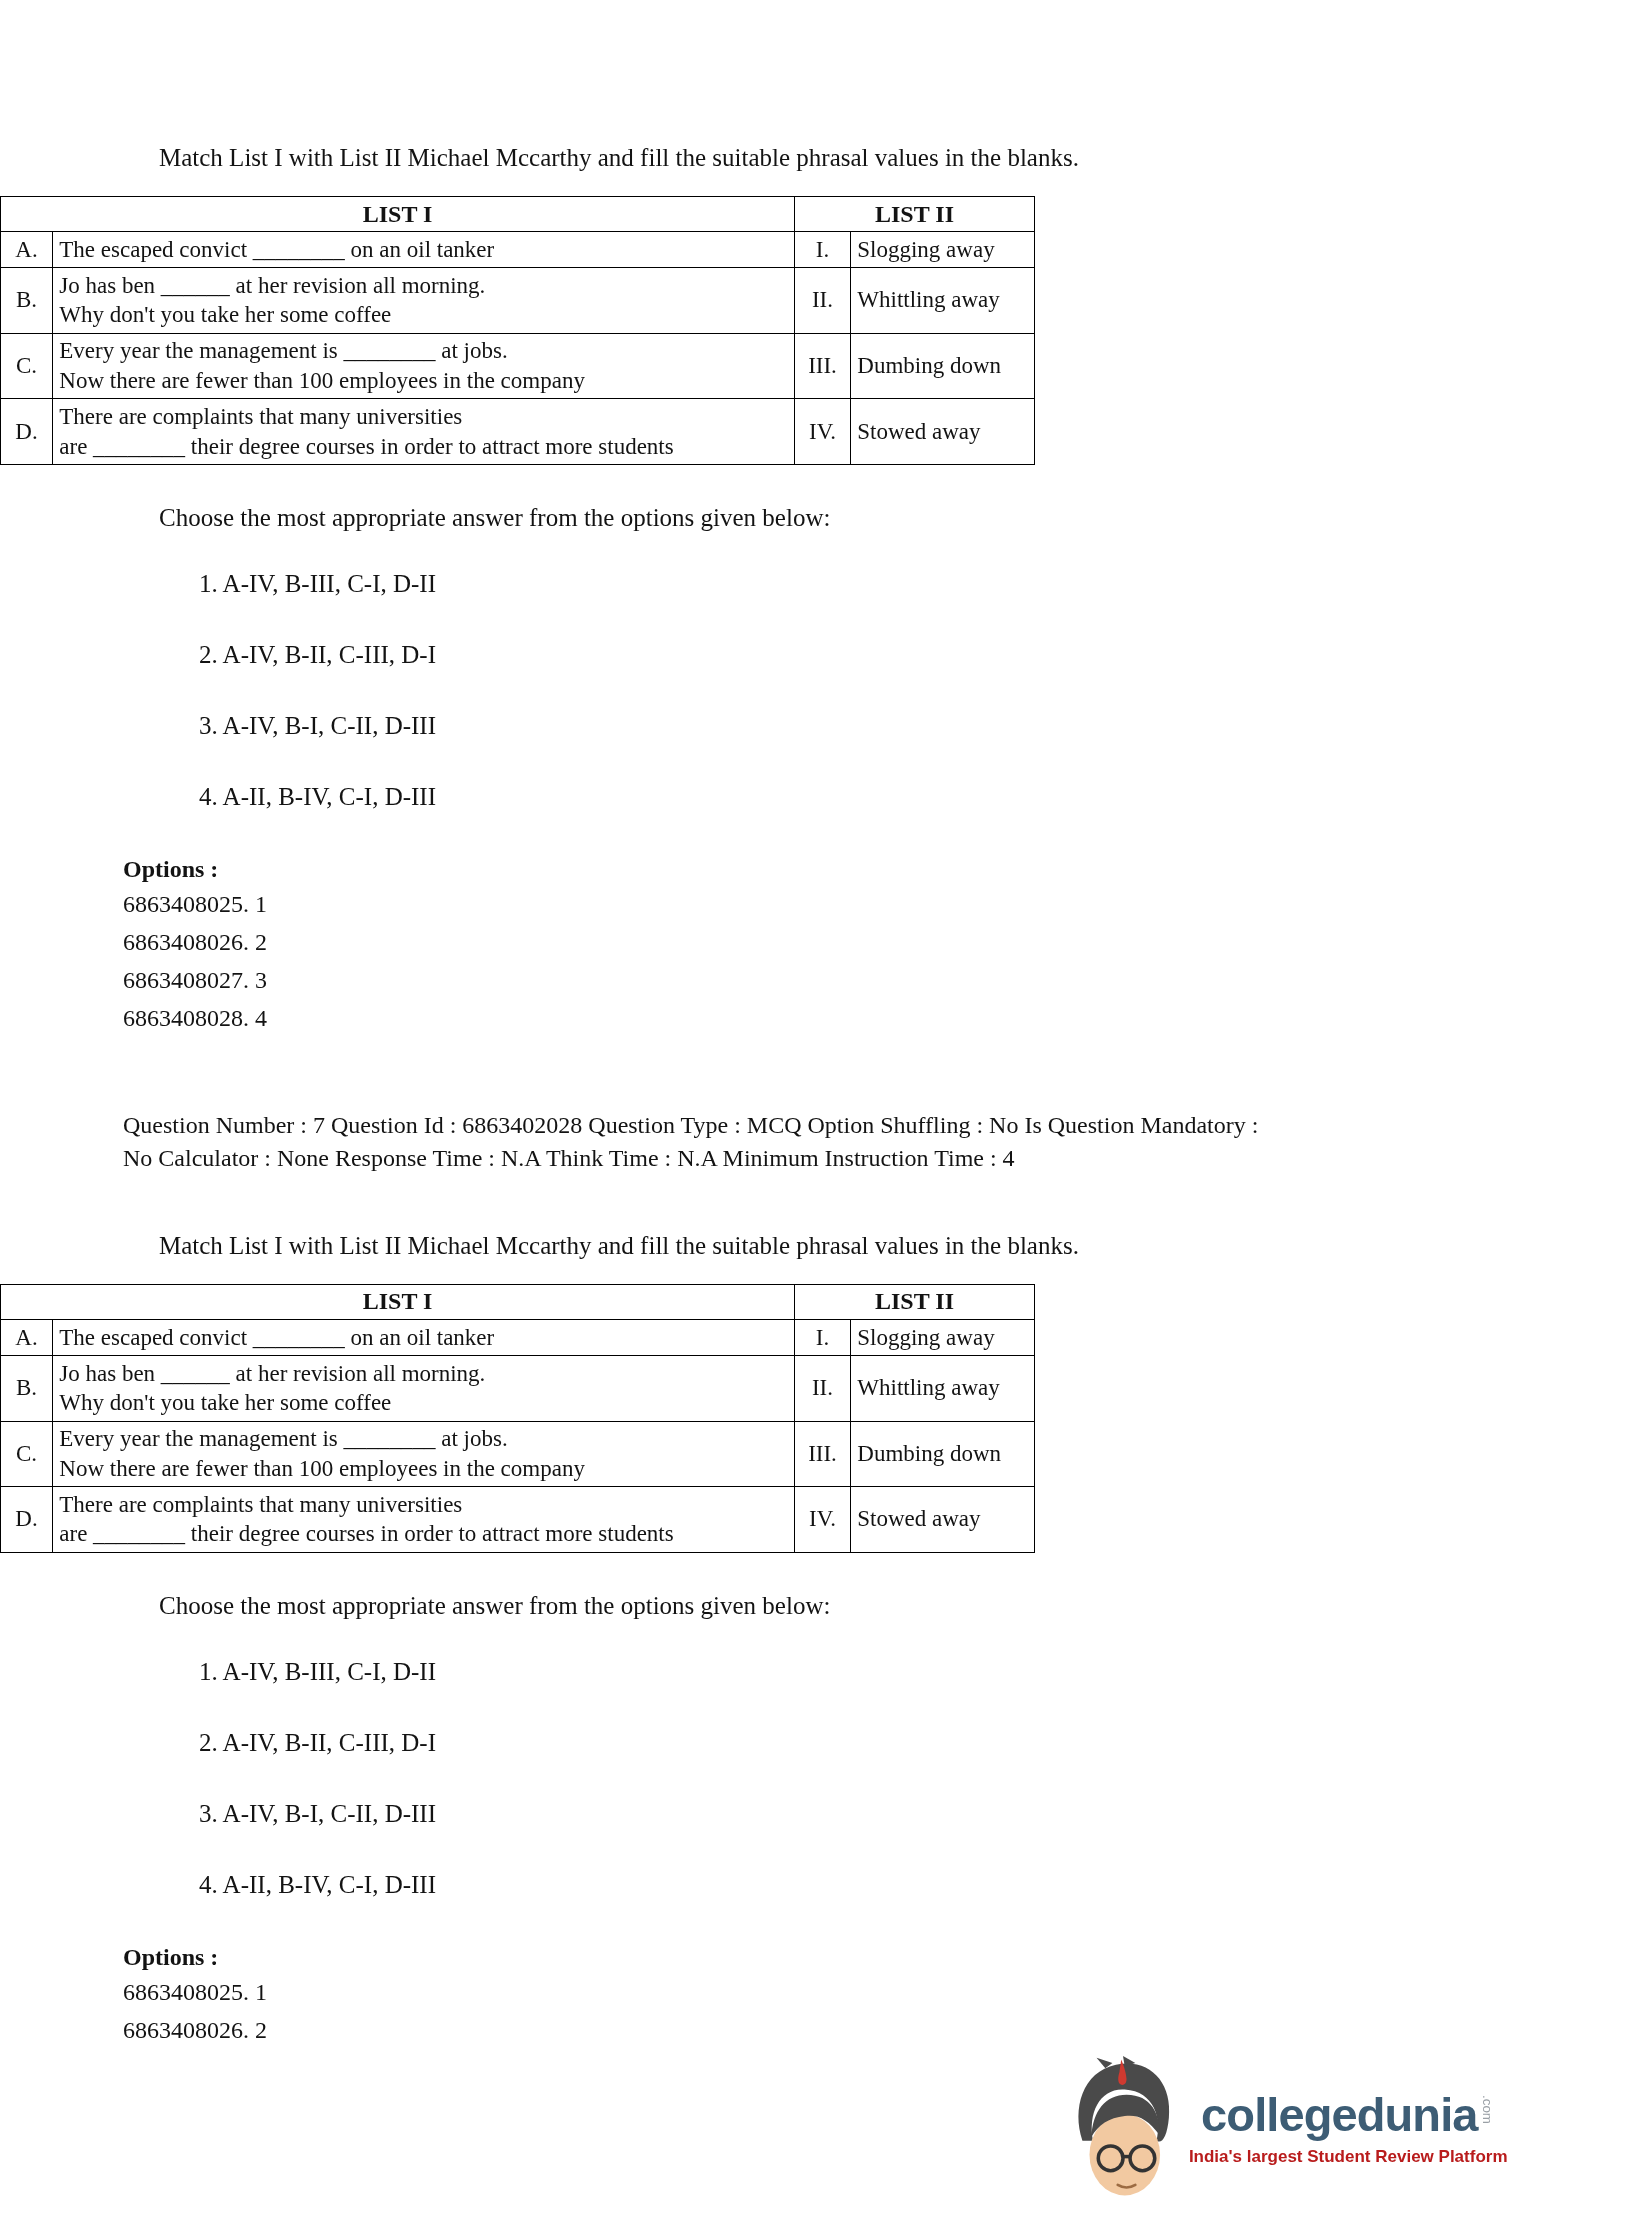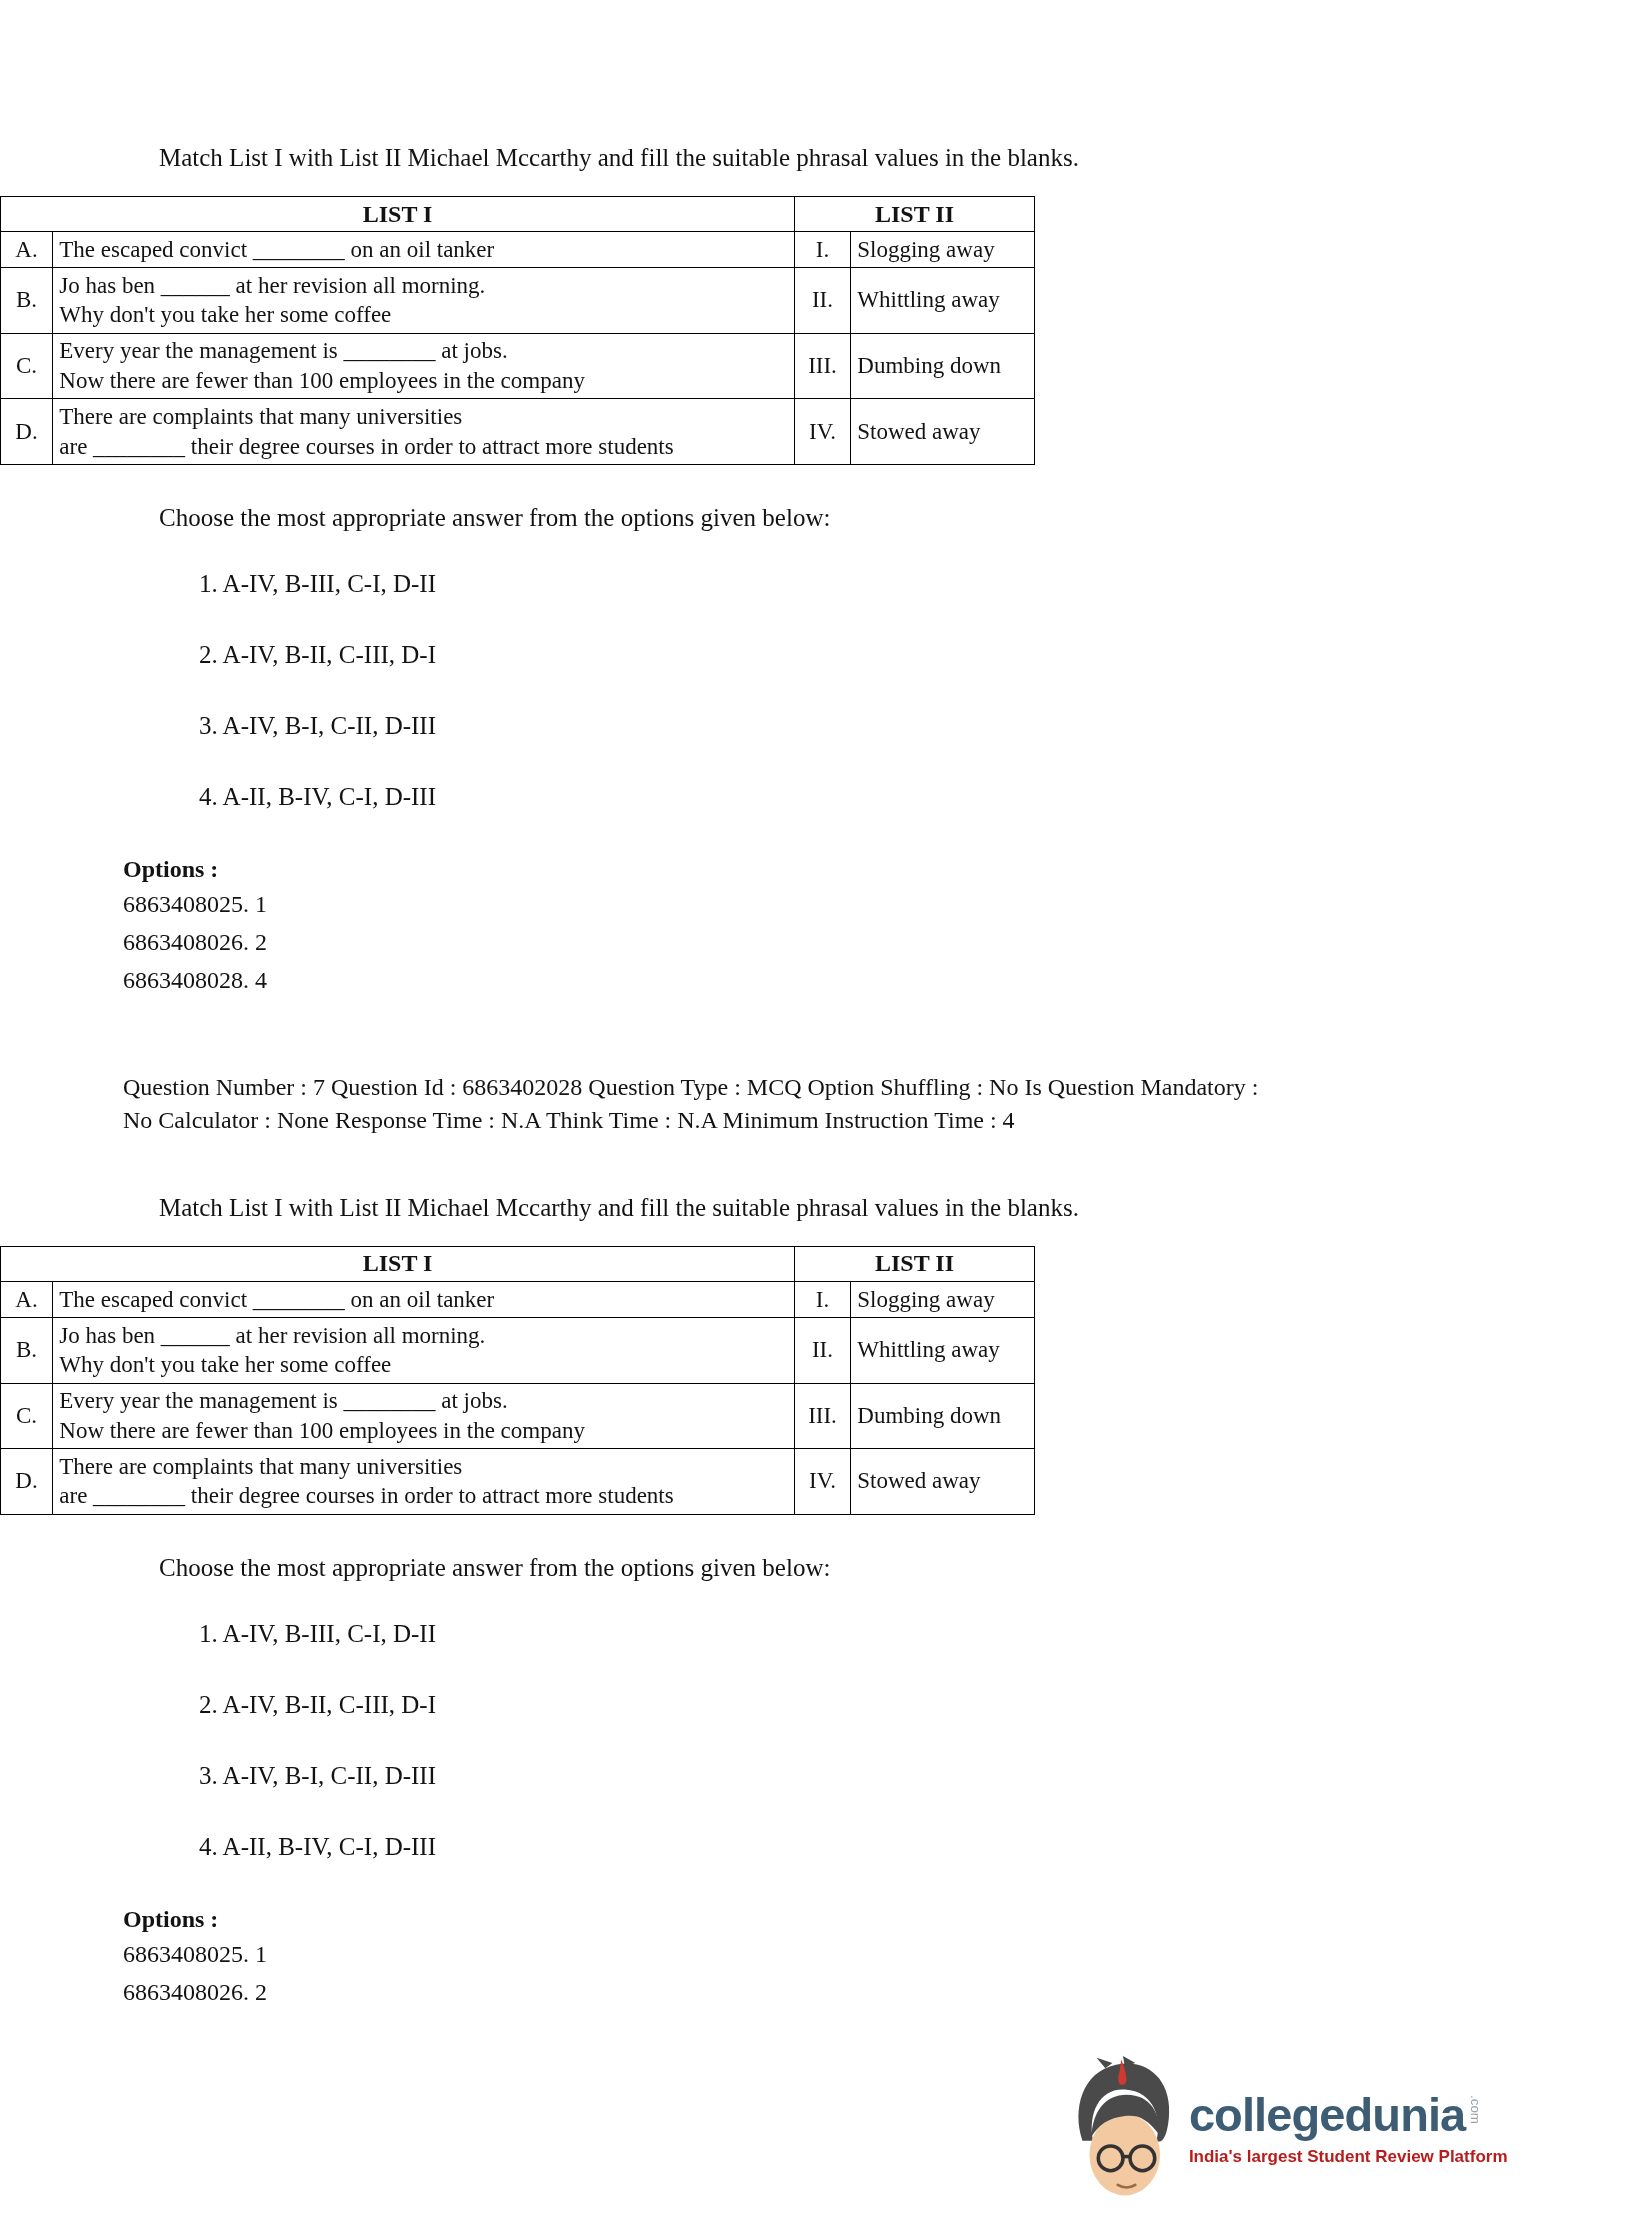--- a/index.html
+++ b/index.html
@@ -89,21 +89,21 @@
 
   .logo {
     position: absolute;
     right: 12.5px;
     bottom: 10.7px;
     display: flex;
     align-items: center;
   }
   .mascot { width: 106px; height: 150px; margin-right: 12.5px; }
   .logo-text { display: flex; flex-direction: column; justify-content: flex-end; padding-bottom: 5.4px; }
-  .brand-row { display: flex; align-items: flex-start; }
+  .brand-row { display: flex; align-items: flex-start; justify-content: center; }
   .brand {
     font-family: "Liberation Sans", sans-serif;
     font-weight: bold;
     font-size: 47px;
     line-height: 50px;
     color: #3d5d75;
     letter-spacing: -0.9px;
   }
   .tld {
     font-family: "Liberation Sans", sans-serif;
@@ -186,20 +186,21 @@
     <div class="answers">
       <div class="answer">1. A-IV, B-III, C-I, D-II</div>
       <div class="answer">2. A-IV, B-II, C-III, D-I</div>
       <div class="answer">3. A-IV, B-I, C-II, D-III</div>
       <div class="answer">4. A-II, B-IV, C-I, D-III</div>
     </div>
 
     <div class="options-label">Options :</div>
     <div class="option-line">6863408025. 1</div>
     <div class="option-line">6863408026. 2</div>
+    <div class="option-line">6863408027. 3</div>
     <div class="option-line">6863408028. 4</div>
 
     <div class="meta">
       <div>Question Number : 7 Question Id : 6863402028 Question Type : MCQ Option Shuffling : No Is Question Mandatory :</div>
       <div>No Calculator : None Response Time : N.A Think Time : N.A Minimum Instruction Time : 4</div>
     </div>
 
     <div class="intro" style="margin-top:56px;">Match List I with List II Michael Mccarthy and fill the suitable phrasal values in the blanks.</div>
 
     <table class="qtable">

